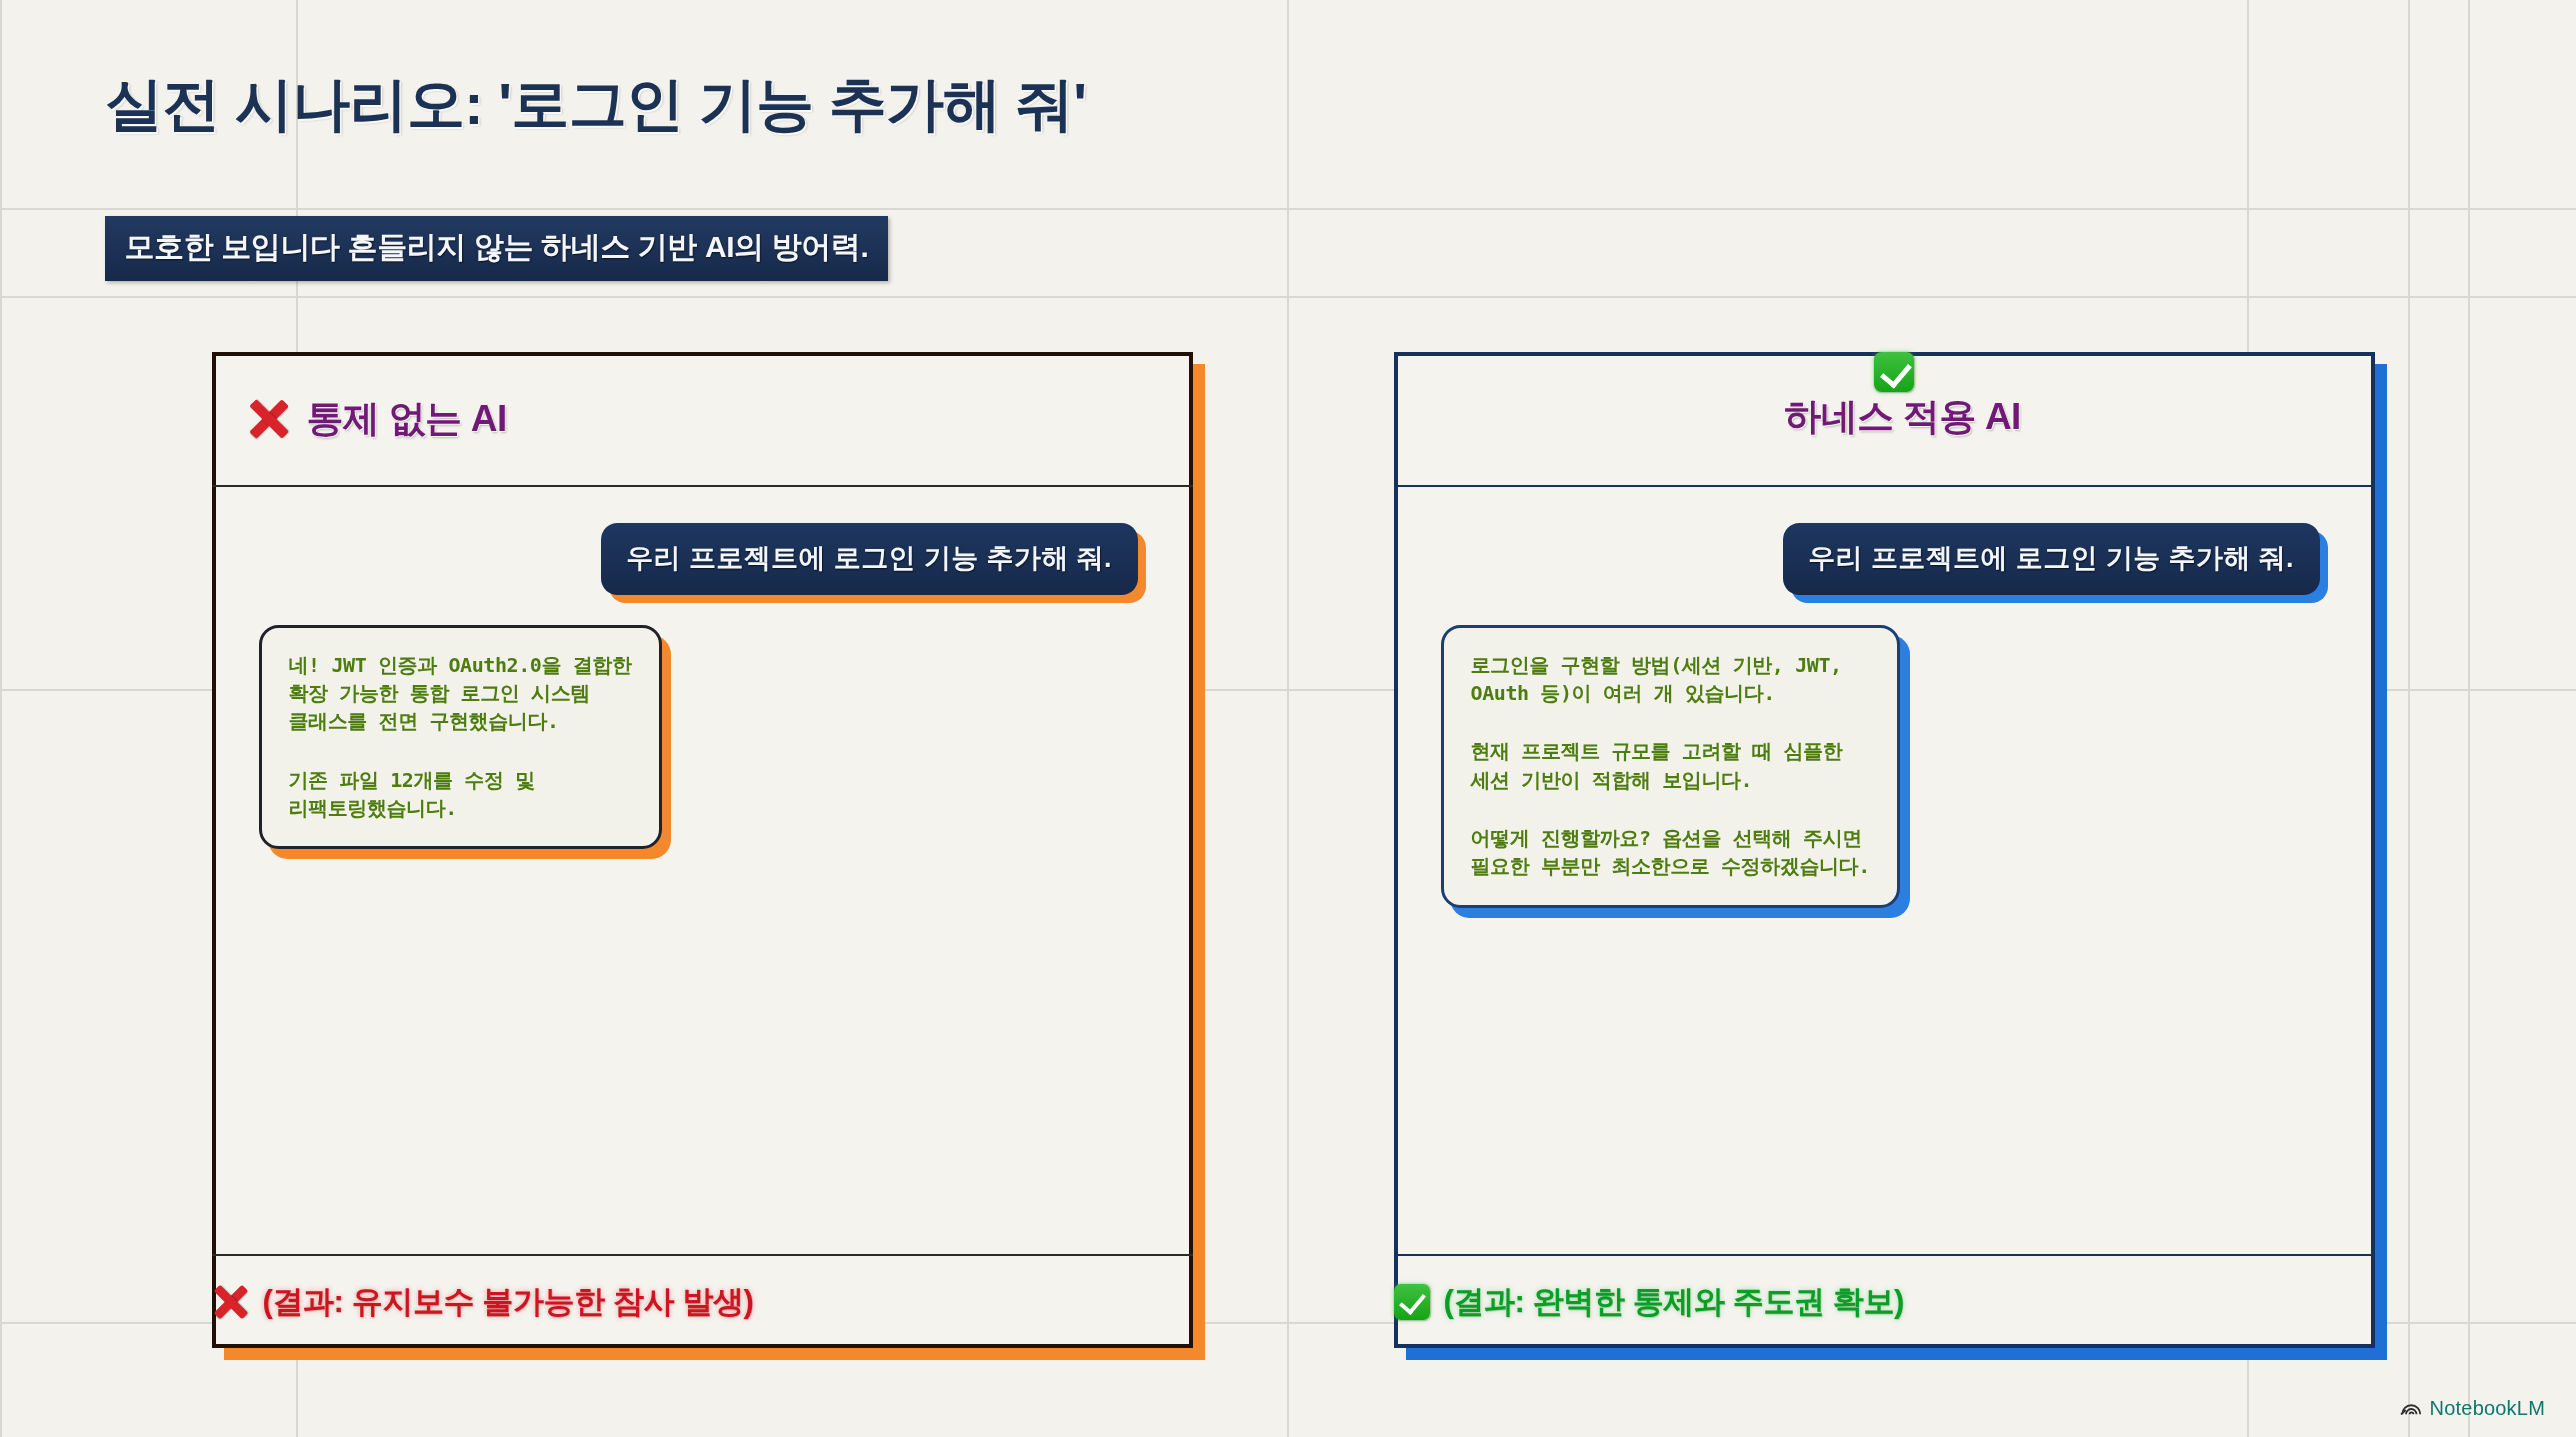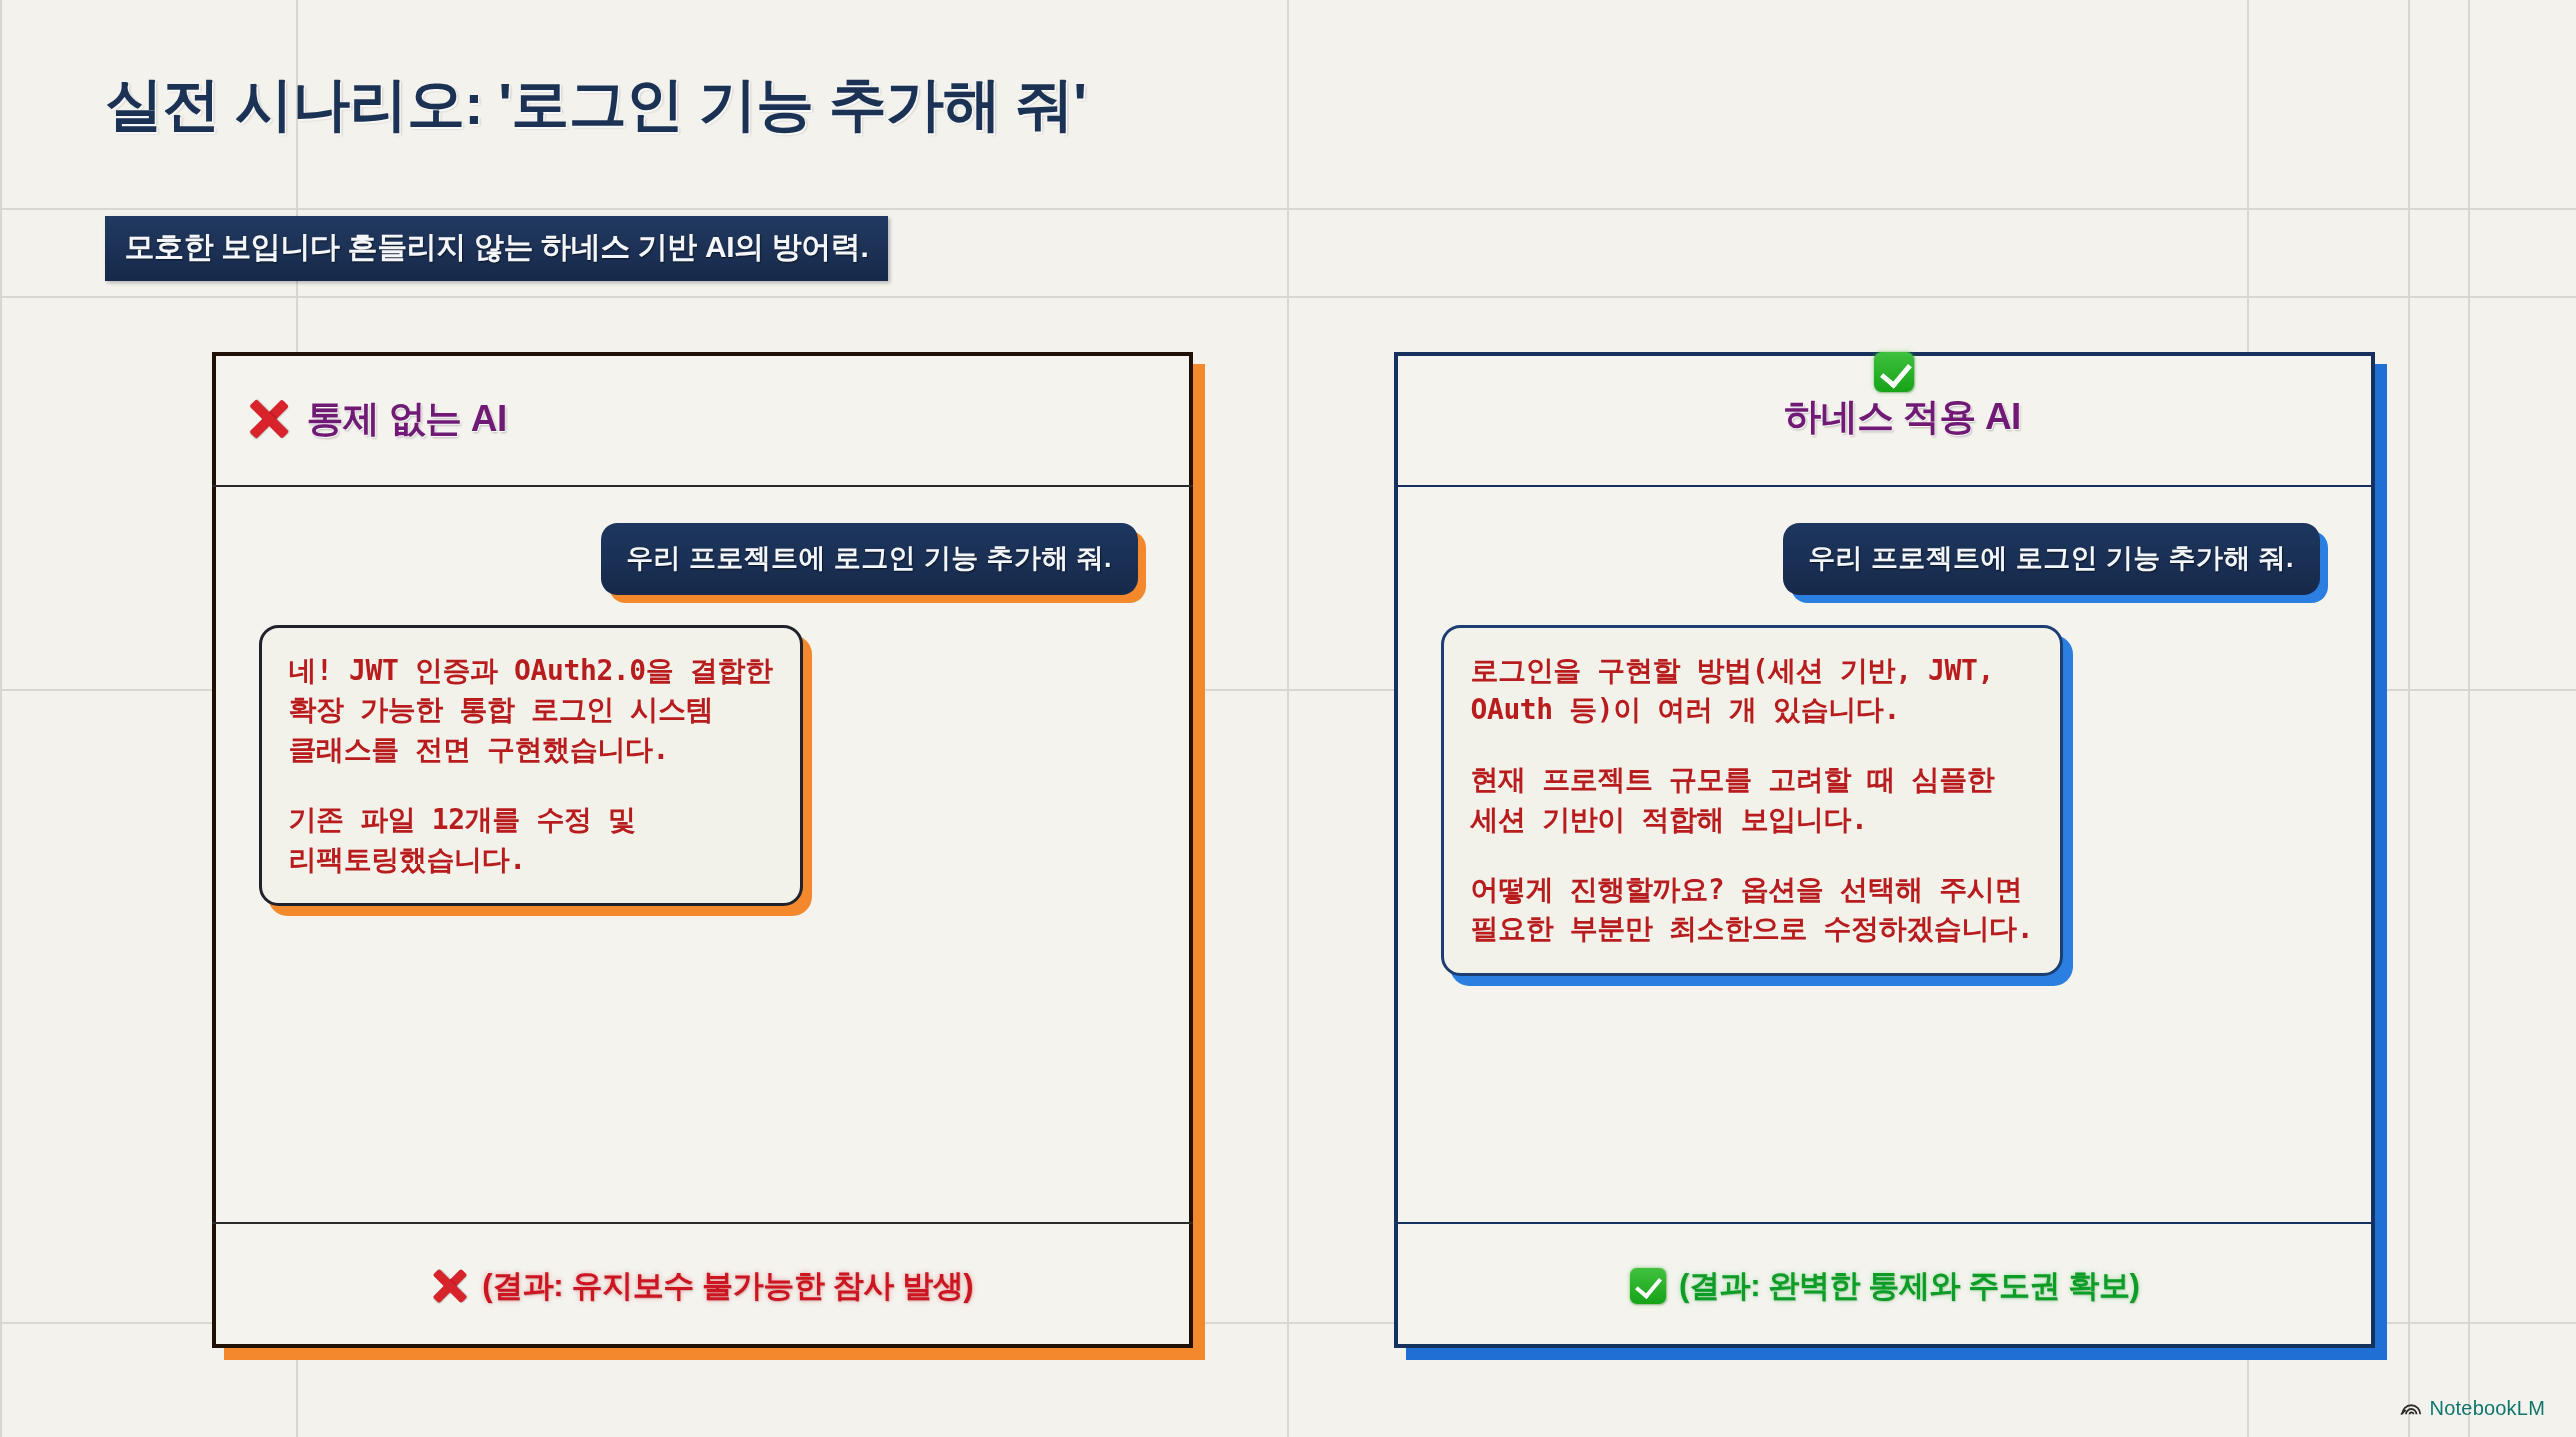--- a/index.html
+++ b/index.html
@@ -220,38 +220,38 @@
     z-index: 2;
     background: #f2f1ea;
     border: 3.7px solid #20222b;
     border-radius: 19.5px;
     padding: 22.5px 27px 24px 27px;
   }
   #card-harness .bubble-ai { border-color: #1c3e73; }
 
   .ai-para {
     font-family: "DejaVu Sans Mono", "Liberation Mono", monospace;
-    font-size: 28px;
+    font-size: 20px;
     line-height: 1.42;
-    color: #b91c1c;
+    color: #4d7c0f;
     font-weight: bold;
     letter-spacing: -0.4px;
     white-space: pre-line;
   }
   .ai-para + .ai-para { margin-top: 30px; }
 
   
   .card-footer {
     position: absolute;
     left: 0; right: 0;
     bottom: 0;
-    height: 126px;
+    height: 94px;
     display: flex;
     align-items: center;
-    justify-content: center;
+    justify-content: flex-start;
     border-top: 2.2px solid #2a2a2a;
     z-index: 3;
   }
   #card-harness .card-footer { border-top-color: #17315e; }
 
   .footer-text {
     font-size: 31px;
     font-weight: bold;
     letter-spacing: -0.4px;
   }

